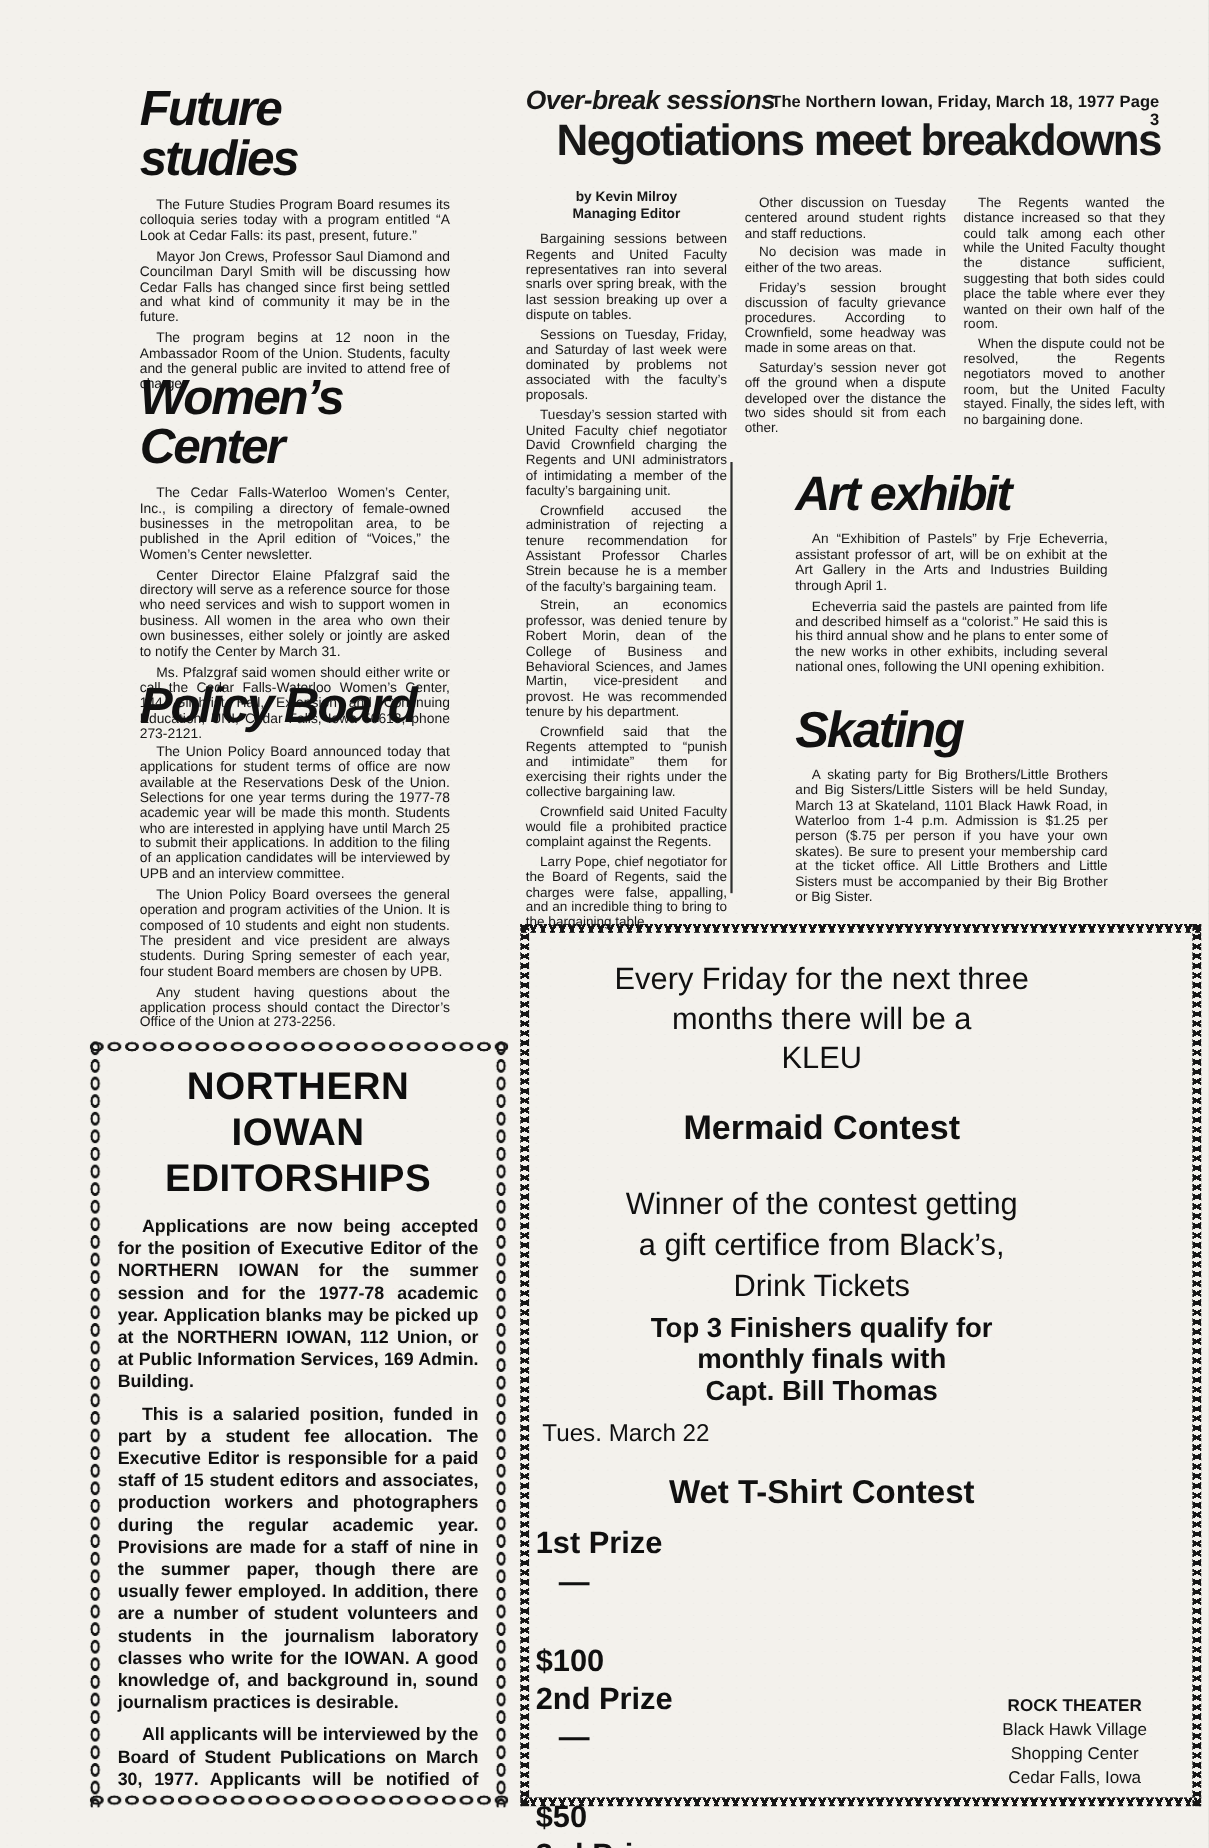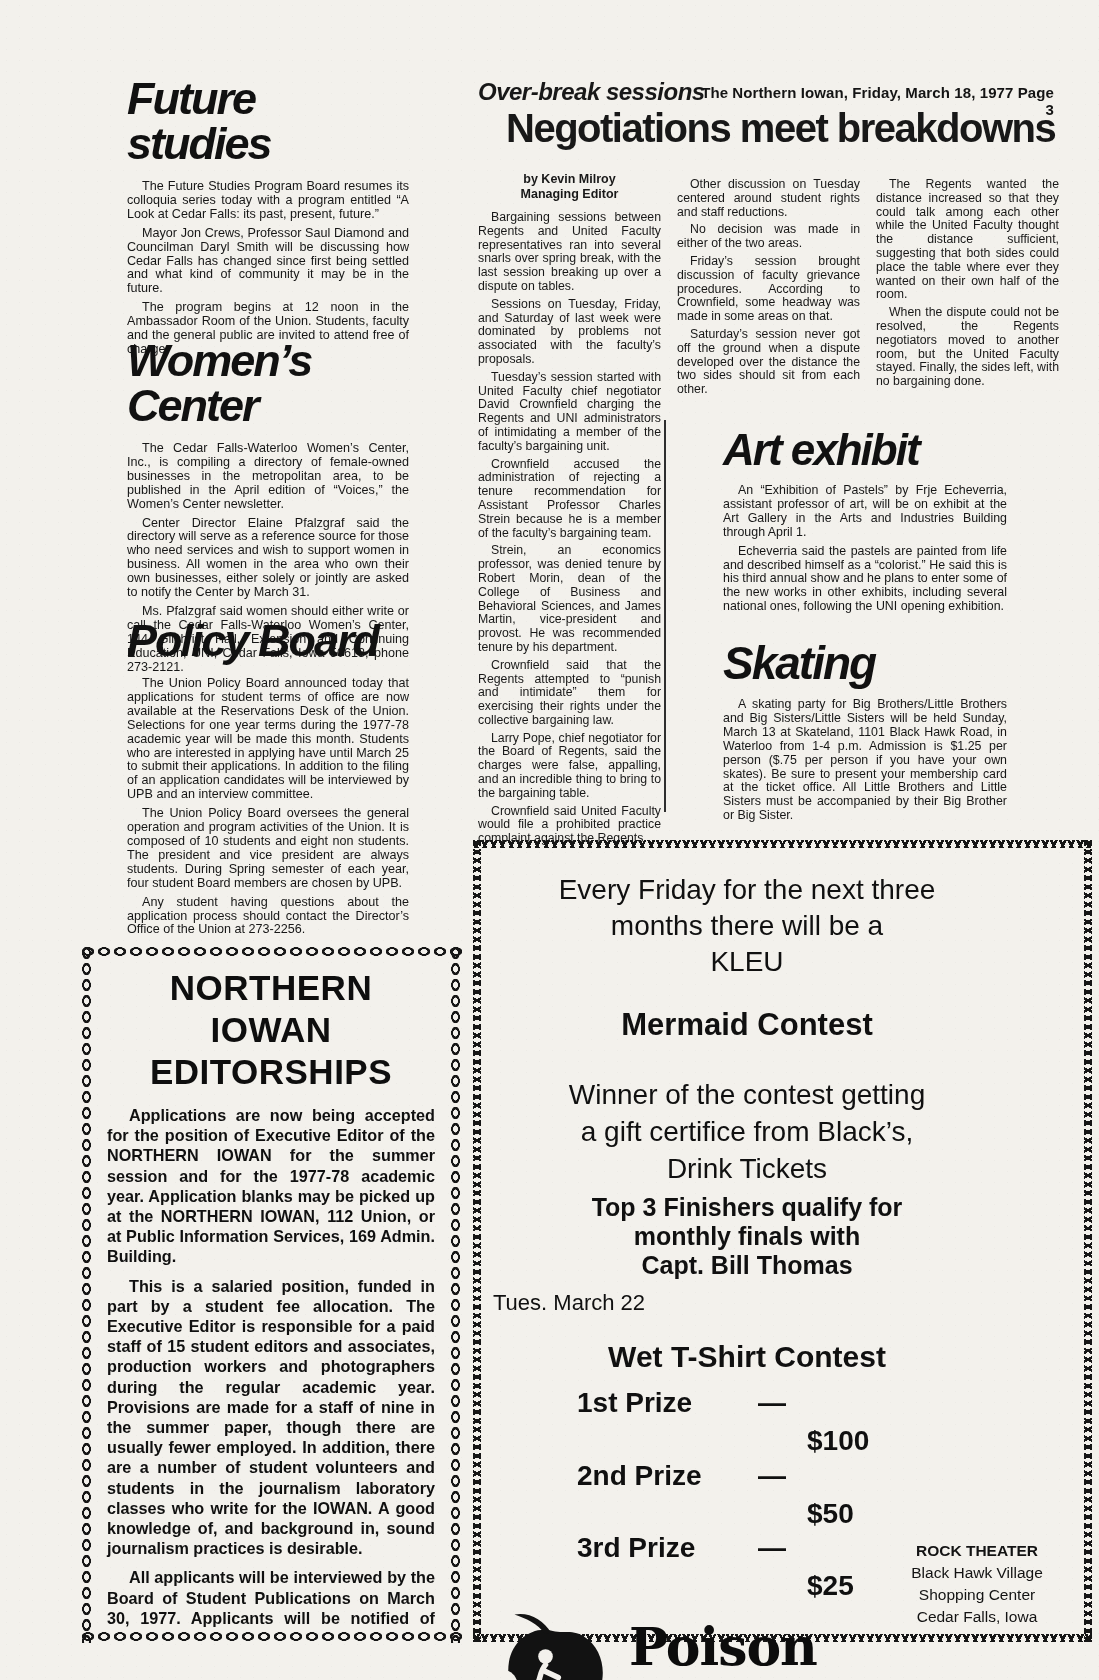--- a/index.html
+++ b/index.html
@@ -92,21 +92,21 @@
   .adr-col { position:absolute; left:14px; top:0; width:520px; text-align:center; color:#101010; }
   .adr-intro   { margin-top:32px; font-size:28px; line-height:36px; font-weight:400; }
   .adr-mermaid { margin-top:26px; font-size:31px; line-height:38px; font-weight:700; }
   .adr-winner  { margin-top:32px; font-size:28px; line-height:37px; font-weight:400; }
   .adr-finals  { margin-top:6px;  font-size:25px; line-height:29px; font-weight:700; }
   .adr-date    { margin-top:6px; font-size:22px; line-height:34px; font-weight:400;
                  text-align:left; padding-left:6px; }
   .adr-event   { margin-top:20px; font-size:30px; line-height:34px; font-weight:700; }
   .adr-prizes  { margin-top:12px; }
   .prize-row { display:flex; justify-content:center; font-size:28px; line-height:34.5px;
-    font-weight:700; }
+    font-weight:700;flex-direction:column; }
   .p-place { width:160px; text-align:left; }
   .p-dash  { width:70px;  text-align:center; }
   .p-amt   { width:110px; text-align:left;margin-top:38px; }
 
   .adr-logo-row { margin-top:2px; display:flex; align-items:center; text-align:left; gap:14px; }
   .venue-name { font-family:"DejaVu Serif", serif; font-weight:700; font-size:52px;
     line-height:56px; letter-spacing:-1px; color:#0c0c0c; }
   .venue-name .l2 { padding-left:2px; display:block; }
 
   .rock-block { position:absolute; left:395px; top:700px; width:218px; text-align:center;
@@ -149,22 +149,22 @@
       <div class="byline">
         <div>by Kevin Milroy</div>
         <div>Managing Editor</div>
       </div>
       <p class="negp">Bargaining sessions between Regents and United Faculty representatives ran into several snarls over spring break, with the last session breaking up over a dispute on tables.</p>
       <p class="negp">Sessions on Tuesday, Friday, and Saturday of last week were dominated by problems not associated with the faculty’s proposals.</p>
       <p class="negp">Tuesday’s session started with United Faculty chief negotiator David Crownfield charging the Regents and UNI administrators of intimidating a member of the faculty’s bargaining unit.</p>
       <p class="negp">Crownfield accused the administration of rejecting a tenure recommendation for Assistant Professor Charles Strein because he is a member of the faculty’s bargaining team.</p>
       <p class="negp">Strein, an economics professor, was denied tenure by Robert Morin, dean of the College of Business and Behavioral Sciences, and James Martin, vice-president and provost. He was recommended tenure by his department.</p>
       <p class="negp">Crownfield said that the Regents attempted to “punish and intimidate” them for exercising their rights under the collective bargaining law.</p>
+      <p class="negp">Crownfield said United Faculty would file a prohibited practice complaint against the Regents.</p>
       <p class="negp">Larry Pope, chief negotiator for the Board of Regents, said the charges were false, appalling, and an incredible thing to bring to the bargaining table.</p>
-      <p class="negp">Crownfield said United Faculty would file a prohibited practice complaint against the Regents.</p>
     </div>
     <div class="neg-col pad">
       <p class="negp">Other discussion on Tuesday centered around student rights and staff reductions.</p>
       <p class="negp">No decision was made in either of the two areas.</p>
       <p class="negp">Friday’s session brought discussion of faculty grievance procedures. According to Crownfield, some headway was made in some areas on that.</p>
       <p class="negp">Saturday’s session never got off the ground when a dispute developed over the distance the two sides should sit from each other.</p>
     </div>
     <div class="neg-col pad">
       <p class="negp">The Regents wanted the distance increased so that they could talk among each other while the United Faculty thought the distance sufficient, suggesting that both sides could place the table where ever they wanted on their own half of the room.</p>
       <p class="negp">When the dispute could not be resolved, the Regents negotiators moved to another room, but the United Faculty stayed. Finally, the sides left, with no bargaining done.</p>

